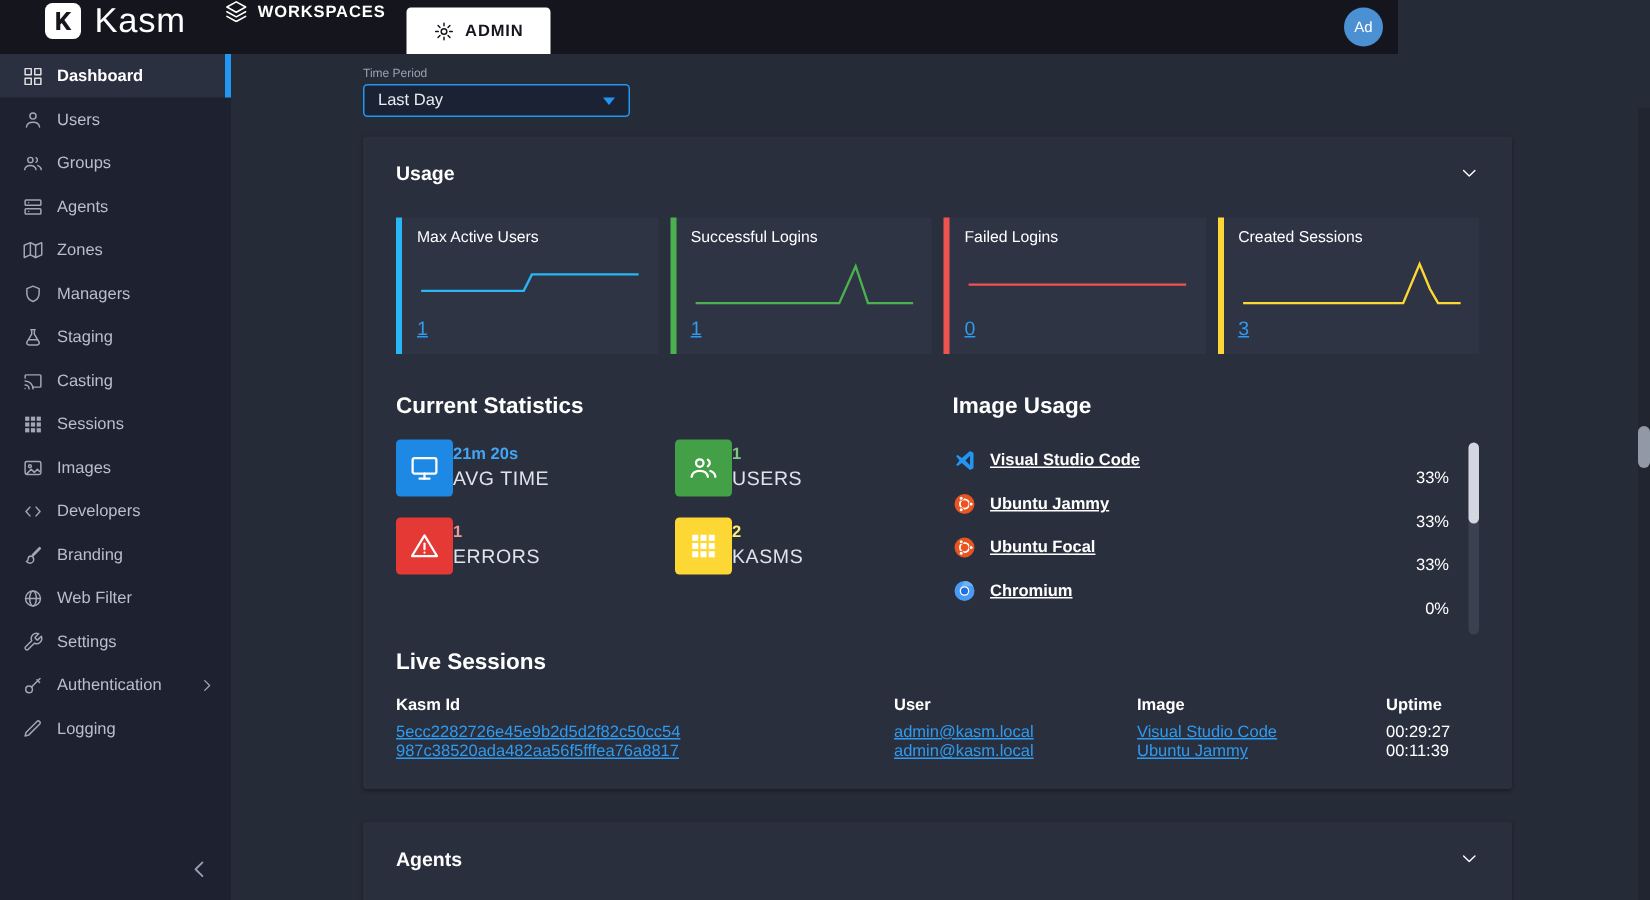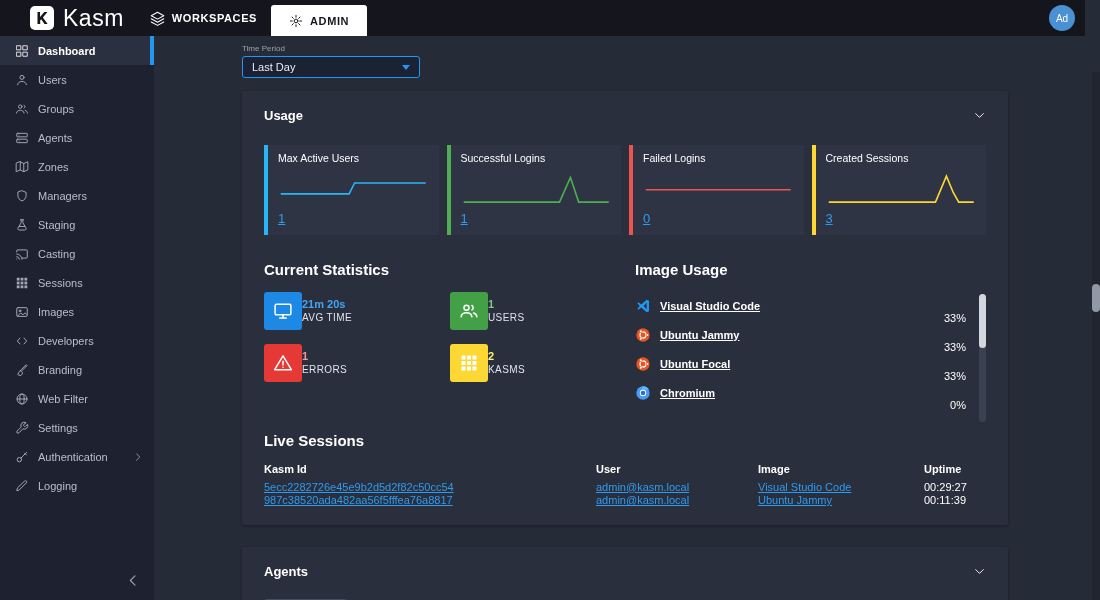--- a/index.html
+++ b/index.html
@@ -1,22 +1,22 @@
 <!DOCTYPE html>
 <html><head>
 <meta charset="utf-8">
 <style>
   html,body{margin:0;padding:0;width:1100px;height:600px;overflow:hidden;
     background:#262b38;font-family:"Liberation Sans",sans-serif;position:relative;}
   a{cursor:pointer;}
   svg.ic{fill:none;stroke:currentColor;stroke-width:1.7;stroke-linecap:round;stroke-linejoin:round;}
 
   
-  .topbar{position:absolute;top:0;left:0;width:1085px;height:36px;background:#15151e;
-    display:flex;align-items:center;z-index:10;}
+  .topbar{position:absolute;top:0;left:0;width:932px;height:36px;background:#15151e;
+    display:flex;align-items:flex-start;z-index:10;}
   .brand{display:flex;align-items:center;gap:9px;margin-left:30px;}
   .logo{width:24px;height:24px;background:#fff;border-radius:5px;display:flex;align-items:center;justify-content:center;}
   .logo svg{width:18px;height:18px;}
   .brand-name{color:#fff;font-size:23px;letter-spacing:.5px;}
   .nav-ws{display:flex;align-items:center;gap:7px;margin-left:26px;color:#fff;
     font-size:11px;font-weight:700;letter-spacing:.6px;cursor:pointer;}
   .nav-ws svg{width:15px;height:15px;}
   .tab-admin{align-self:flex-end;height:31px;margin-left:14px;background:#fff;color:#15151e;
     display:flex;align-items:center;gap:7px;padding:0 18px;font-size:11px;font-weight:700;
     letter-spacing:.6px;border-radius:3px 3px 0 0;cursor:pointer;}
@@ -68,21 +68,21 @@
   .col-left{flex:0 0 340px;}
   .col-right{flex:1;margin-left:31px;position:relative;padding-right:20px;}
   .sec{color:#fff;font-size:15px;font-weight:700;margin:0 0 14px;}
 
   .statgrid{display:grid;grid-template-columns:186px 1fr;row-gap:14px;}
   .stat{display:flex;align-items:center;}
   .sq{width:38px;height:38px;border-radius:3px;display:flex;align-items:center;justify-content:center;flex:none;}
   .sq svg{width:20px;height:20px;color:#fff;stroke-width:1.8;}
   .sq.blue{background:#1e88e5;}.sq.green{background:#43a047;}.sq.red{background:#e53935;}.sq.yellow{background:#fdd835;}
   .stat .v{font-size:11px;font-weight:700;}
-  .stat .l{font-size:10px;color:#dfe3ec;letter-spacing:.4px;margin-top:2px;}
+  .stat .l{font-size:13px;color:#dfe3ec;letter-spacing:.4px;margin-top:2px;}
   .stat.blue .v{color:#42a5f5;}.stat.green .v{color:#81c784;}.stat.red .v{color:#ef9a9a;}.stat.yellow .v{color:#fff176;}
 
   .iu-row{display:flex;align-items:center;height:29px;}
   .bic{width:16px;height:16px;flex:none;display:block;}
   .iu-name{margin-left:9px;font-size:11px;font-weight:700;color:#fff;text-decoration:underline;}
   .iu-pct{margin-left:auto;font-size:11px;font-weight:400;color:#fff;margin-top:24px;}
   .iu-scroll{position:absolute;right:0;top:33px;width:7px;height:128px;background:#3a4150;border-radius:4px;}
   .iu-thumb{position:absolute;top:0;left:0;width:7px;height:54px;background:#d4d7df;border-radius:4px;cursor:pointer;}
 
   .ls{margin-top:24px;}

